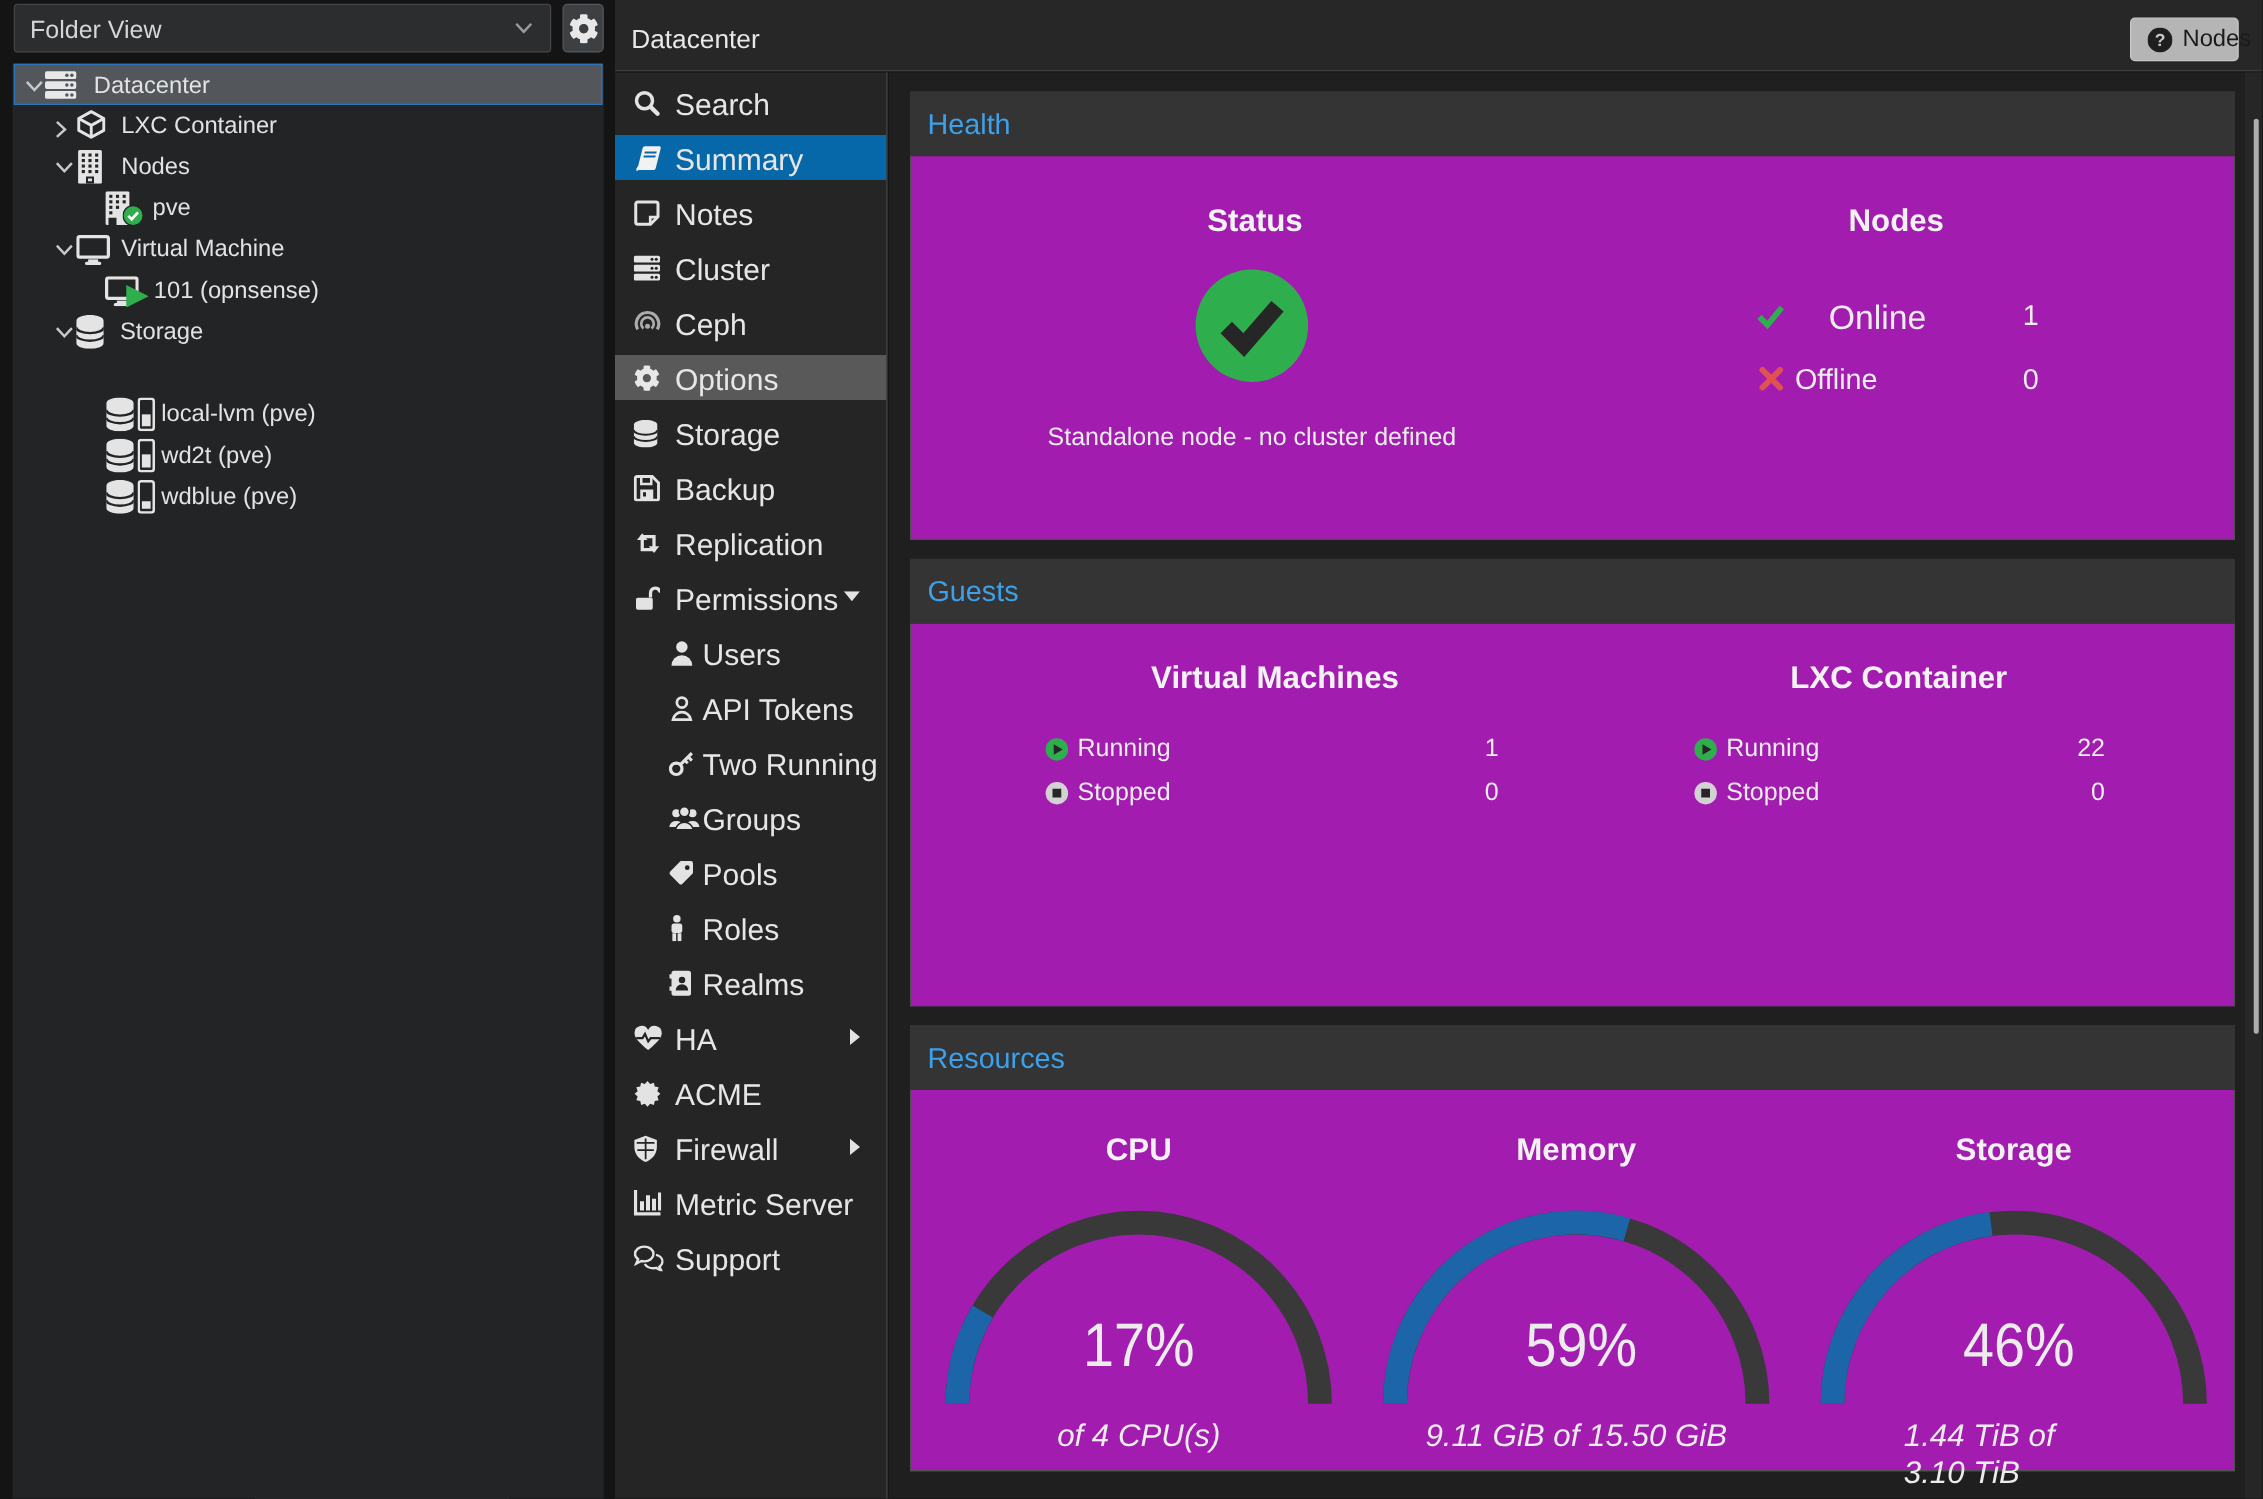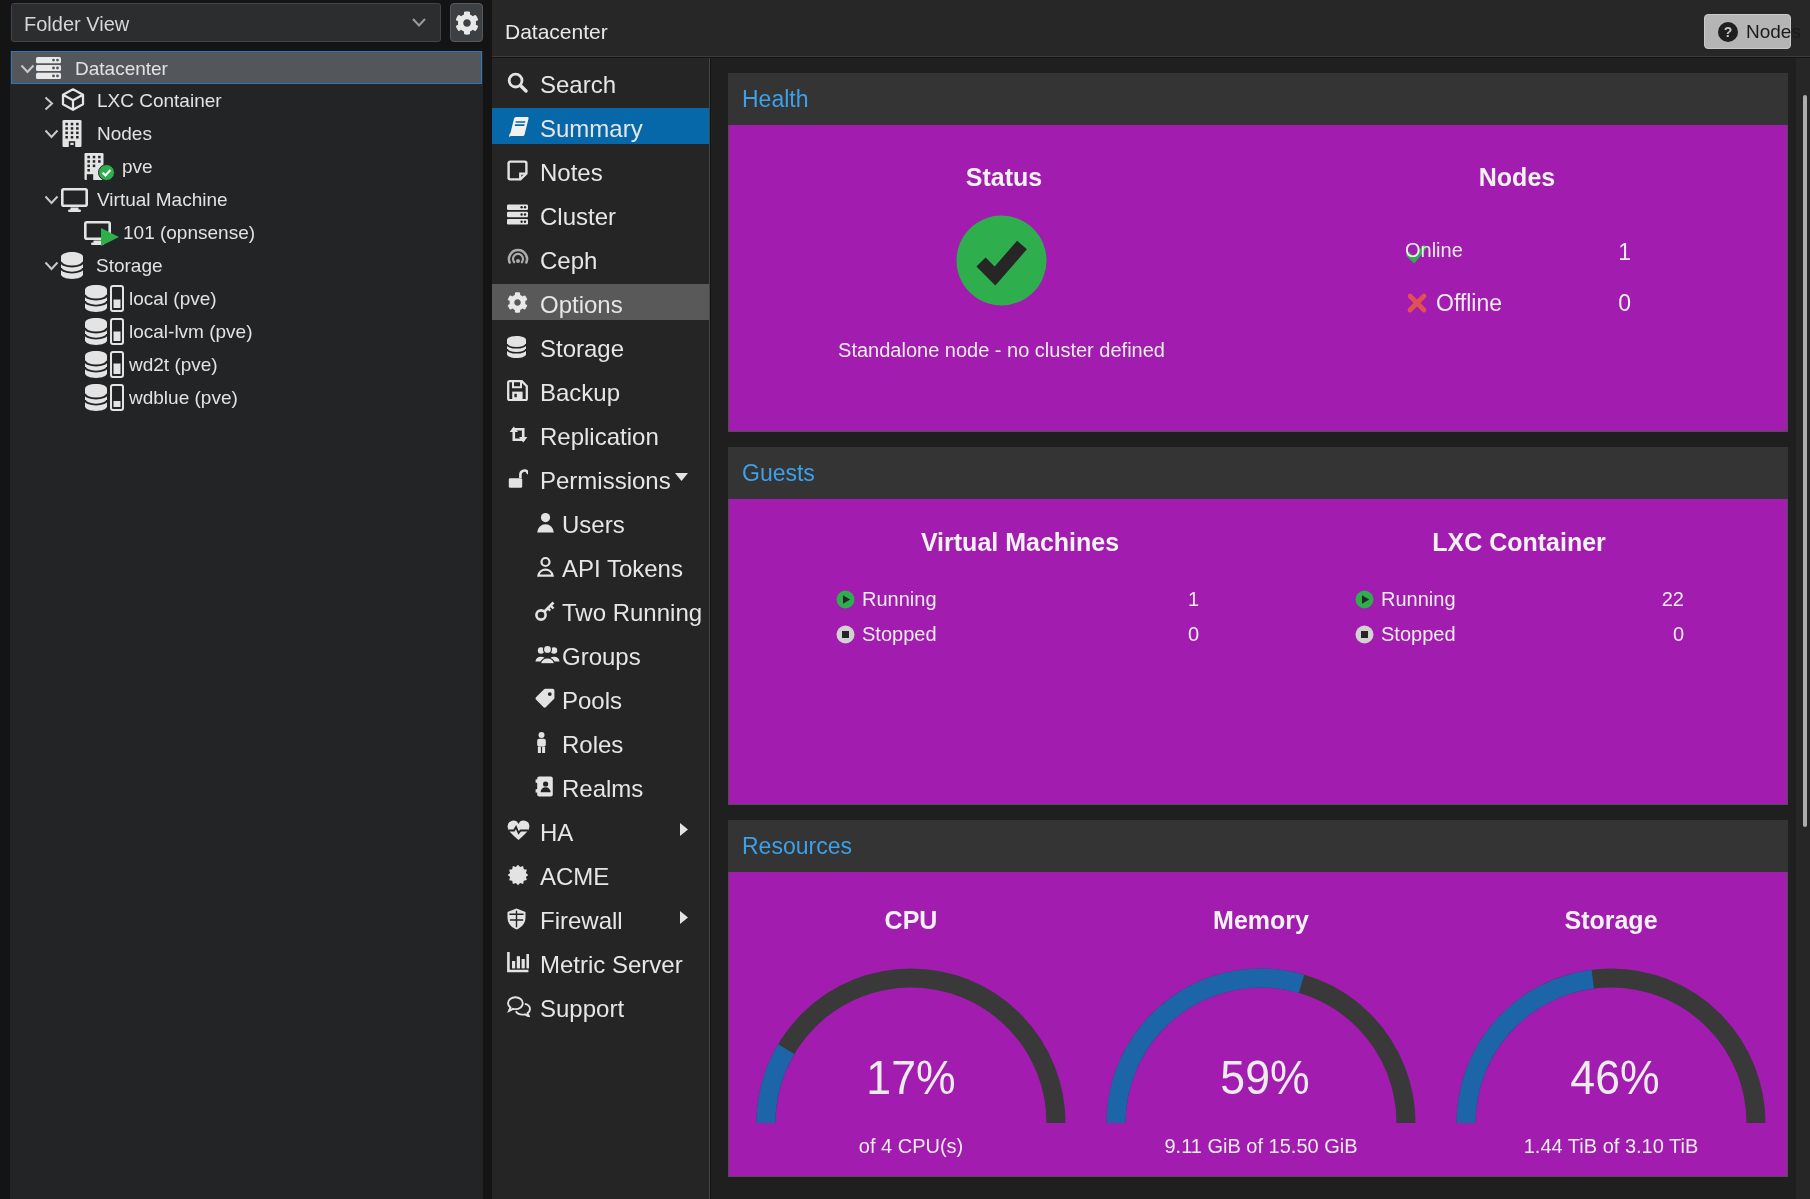--- a/index.html
+++ b/index.html
@@ -49,21 +49,21 @@
 .phead { height:52px; background:#343434; color:#3da0e8; font-size:23px;
   line-height:52px; padding-left:14px; }
 .pbody { position:relative; background:#a21caf; border:1px solid #505050; border-top:none; }
 .h2 { position:absolute; color:#f2f2f2; font-size:25px; font-weight:bold;
   transform:translateX(-50%); }
 .rowlbl { position:absolute; color:#ececec; }
 .rowval { position:absolute; color:#ececec; text-align:right; }
 
 .pct { font-size:49px; transform:translateX(-50%); }
 .pct i { font-style:normal; display:inline-block; transform:scaleX(.91); }
-.gsub { font-size:20px; transform:translateX(-50%); }
+.gsub { font-size:25px; transform:translateX(-50%);font-style:italic; }
 #scrollbar { left:1796px; top:58px; width:14px; height:1141px; background:#262626; }
 #scrollthumb { left:1803px; top:95px; width:4px; height:732px; background:#adadad;
   border-radius:2px; }
 svg { display:block; }
 </style>
 </head>
 <body>
 <div id="root">
   <div class="abs" id="combo">Folder View<span class="cv">
         <svg width="14" height="9" viewBox="0 0 14 9">
@@ -205,36 +205,20 @@
         </span>
       <span class="abs" style="left:50px;top:3px">
           <svg width="22" height="27" viewBox="0 0 22 27">
         <path d="M0 4.7 C0 2.1 4.9 0 11 0 s11 2.1 11 4.7 V22.3 c0 2.6-4.9 4.7-11 4.7 S0 24.9 0 22.3 Z" fill="#e4e4e4"></path>
         <path d="M0 9.8 c0 2.6 4.9 4.7 11 4.7 s11 -2.1 11 -4.7" fill="none" stroke="#232426" stroke-width="1.9"></path>
         <path d="M0 15.9 c0 2.6 4.9 4.7 11 4.7 s11 -2.1 11 -4.7" fill="none" stroke="#232426" stroke-width="1.9"></path>
           </svg>
         </span>
       <span class="lbl" style="left:85px">Storage</span>
     </div>
-    <div class="trow" style="top:231px">
-      <span class="abs" style="left:74px;top:3px">
-          <svg width="22" height="27" viewBox="0 0 22 27">
-        <path d="M0 4.7 C0 2.1 4.9 0 11 0 s11 2.1 11 4.7 V22.3 c0 2.6-4.9 4.7-11 4.7 S0 24.9 0 22.3 Z" fill="#e4e4e4"></path>
-        <path d="M0 9.8 c0 2.6 4.9 4.7 11 4.7 s11 -2.1 11 -4.7" fill="none" stroke="#232426" stroke-width="1.9"></path>
-        <path d="M0 15.9 c0 2.6 4.9 4.7 11 4.7 s11 -2.1 11 -4.7" fill="none" stroke="#232426" stroke-width="1.9"></path>
-          </svg>
-        </span>
-      <span class="abs" style="left:99px;top:3px">
-          <svg width="14" height="27" viewBox="0 0 14 27">
-        <rect x="1" y="1" width="12" height="25" rx="2" fill="none" stroke="#e4e4e4" stroke-width="2"></rect>
-        <rect x="3.5" y="14.5" width="7" height="8.5" fill="#e4e4e4"></rect>
-          </svg>
-        </span>
-      <span class="lbl" style="left:118px">local (pve)</span>
-    </div>
     <div class="trow" style="top:264px">
       <span class="abs" style="left:74px;top:3px">
           <svg width="22" height="27" viewBox="0 0 22 27">
         <path d="M0 4.7 C0 2.1 4.9 0 11 0 s11 2.1 11 4.7 V22.3 c0 2.6-4.9 4.7-11 4.7 S0 24.9 0 22.3 Z" fill="#e4e4e4"></path>
         <path d="M0 9.8 c0 2.6 4.9 4.7 11 4.7 s11 -2.1 11 -4.7" fill="none" stroke="#232426" stroke-width="1.9"></path>
         <path d="M0 15.9 c0 2.6 4.9 4.7 11 4.7 s11 -2.1 11 -4.7" fill="none" stroke="#232426" stroke-width="1.9"></path>
           </svg>
         </span>
       <span class="abs" style="left:99px;top:3px">
           <svg width="14" height="27" viewBox="0 0 14 27">
@@ -547,21 +531,21 @@
               <path d="M25 47 L39 61 L66 30" fill="none" stroke="#262626" stroke-width="13"></path>
             </svg>
           </div>
         <div class="rowlbl" style="left:0;width:545px;text-align:center;top:214px;font-size:20px">Standalone node - no cluster defined</div>
         <div class="h2" style="left:788px;top:38px">Nodes</div>
         <div class="abs" style="left:676px;top:116px">
             <svg width="23" height="23" viewBox="0 0 23 23">
               <path d="M2.5 12.5 L9 19 L20.5 5" fill="none" stroke="#2fae4d" stroke-width="4.6"></path>
             </svg>
           </div>
-        <div class="rowlbl" style="left:676px;top:114px;font-size:20px">Online</div>
+        <div class="rowlbl" style="left:734px;top:114px;font-size:27px">Online</div>
         <div class="rowval" style="left:822px;width:80px;top:114px;font-size:23px">1</div>
         <div class="abs" style="left:677px;top:167px">
             <svg width="22" height="22" viewBox="0 0 22 22">
               <path d="M4 4 L18 18 M18 4 L4 18" stroke="#e05252" stroke-width="4.8" stroke-linecap="round"></path>
             </svg>
           </div>
         <div class="rowlbl" style="left:707px;top:165px;font-size:23px">Offline</div>
         <div class="rowval" style="left:822px;width:80px;top:165px;font-size:23px">0</div>
       </div>
     </div>

